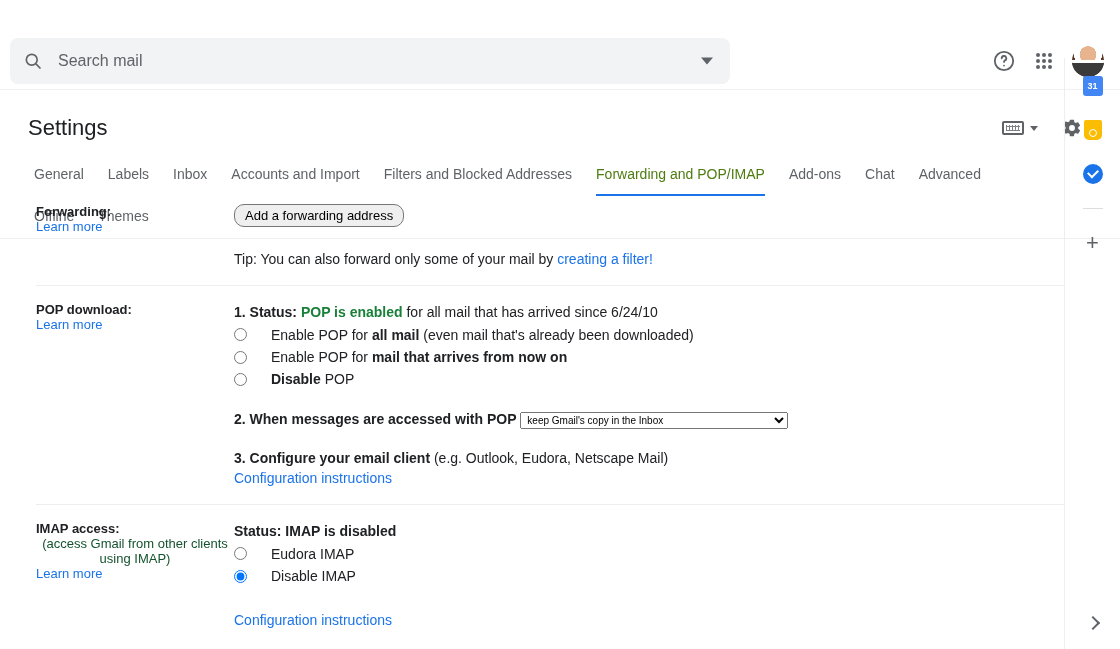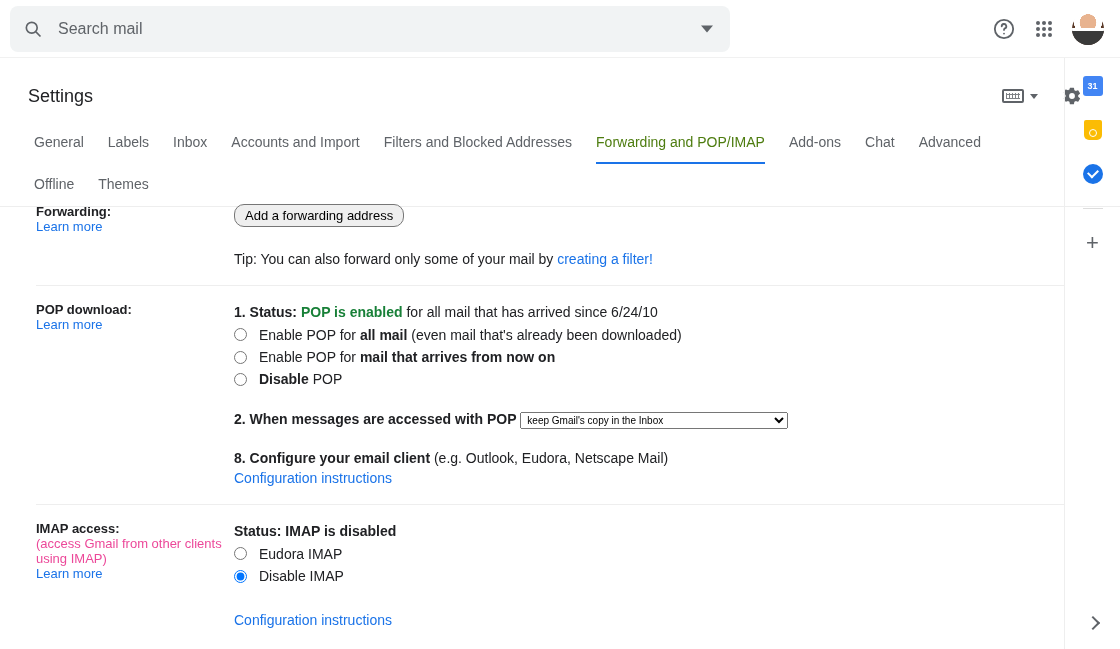--- a/index.html
+++ b/index.html
@@ -1,31 +1,31 @@
 <!DOCTYPE html>
 <html><head>
 <meta charset="utf-8">
 <style>
   * { box-sizing: border-box; }
   html, body { margin:0; padding:0; font-family: Arial, Helvetica, sans-serif; font-size:13px; color:#202124; background:#fff; }
   body { width:1120px; height:649px; overflow:hidden; position:relative; }
 
-  .header { height:58px; display:flex; align-items:center; padding:0 16px 0 10px; border-bottom:1px solid #f1f1f1;}
+  .header { height:58px; display:flex; align-items:center; padding:0 16px 0 10px; border-bottom:1px solid #f1f1f1;margin-top:32px;}
   .search { display:flex; align-items:center; background:#f1f3f4; border-radius:8px; width:720px; height:46px; margin-top:6px; margin-bottom:6px; position:relative;}
   .search-icon-box { width:46px; height:46px; display:flex; align-items:center; justify-content:center; color:#5f6368;}
   .search input { border:none; background:transparent; font-size:16px; color:#5f6368; outline:none; flex:1; height:100%; }
   .search input::placeholder { color:#5f6368; }
   .search-dd { width:46px; height:46px; display:flex; align-items:center; justify-content:center; color:#5f6368;}
   .header-spacer { flex:1; }
   .header-icon { width:40px; height:40px; display:flex; align-items:center; justify-content:center; color:#5f6368; border-radius:50%; cursor:pointer;}
   .avatar { width:32px; height:32px; border-radius:50%; background: radial-gradient(circle at 50% 30%, #e8b38f 0 30%, #fff 31% 50%, #5b3a29 51% 100%); margin-left:8px; cursor:pointer; position:relative; overflow:hidden;}
   .avatar::after{content:""; position:absolute; bottom:0; left:0; right:0; height:14px; background:#3a3a3a; border-top:3px solid #fff;}
 
   .titlebar { display:flex; align-items:center; padding:18px 28px 4px 28px;}
-  .titlebar h1 { font-size:18px; font-weight:400; margin:0; flex:1; font-family: "Google Sans", Arial, sans-serif;}
+  .titlebar h1 { font-size:22px; font-weight:400; margin:0; flex:1; font-family: "Google Sans", Arial, sans-serif;}
   .kbd-icon { width:22px; height:14px; border:2px solid #5f6368; border-radius:2px; display:inline-block; position:relative; margin-right:2px;}
   .kbd-icon::before{content:""; position:absolute; inset:2px; background: repeating-linear-gradient(90deg,#5f6368 0 1px, transparent 1px 3px), repeating-linear-gradient(0deg,#5f6368 0 1px, transparent 1px 4px); opacity:.8;}
   .tiny-arrow { width:0; height:0; border-left:4px solid transparent; border-right:4px solid transparent; border-top:5px solid #5f6368; display:inline-block; margin-left:4px; vertical-align:middle;}
   .gear-wrap { margin-left:14px; }
 
   .tabs { display:flex; flex-wrap:wrap; padding:2px 28px 0 28px; border-bottom:1px solid #eee;}
   .tab { padding:12px 0; margin:0 12px; color:#5f6368; font-size:14px; cursor:pointer; border-bottom:2px solid transparent;}
   .tab:first-child{margin-left:6px;}
   .tab.active { color:#4d7c0f; border-bottom:2px solid #1a73e8;}
   .tab-row2 { width:100%; display:flex;}
@@ -33,25 +33,25 @@
   .content-wrap { position:absolute; top:188px; bottom:0; left:0; right:56px; display:flex;}
   .content { flex:1; overflow-y:scroll; padding:0 0 12px 36px;}
   .content::-webkit-scrollbar{width:16px;}
   .content::-webkit-scrollbar-thumb{background:#c1c1c1;}
   .content::-webkit-scrollbar-track{background:#f1f1f1;}
 
   .section { display:flex; padding:16px 20px 16px 0; border-bottom:1px solid #eee;}
   .section:last-of-type{border-bottom:none;}
   .sec-left { width:198px; flex-shrink:0; font-size:13px;}
   .sec-left .label { font-weight:bold; }
-  .sec-left .sub { font-size:13px; color:#ec4899;}
+  .sec-left .sub { font-size:13px; color:#14532d;text-align:center;}
   .sec-right { flex:1; font-size:14px; line-height:1.45;}
   .link { color:#1a73e8; cursor:pointer;}
   .btn-classic { background:#efefef; border:1px solid #767676; border-radius:10px; padding:3px 10px; font-size:13px; cursor:pointer;}
-  .radio-row { display:flex; align-items:center; gap:12px; margin:2px 0;}
+  .radio-row { display:flex; align-items:center; gap:24px; margin:2px 0;}
   .radio-row input { margin:0;}
   .green { color:#188038; font-weight:bold;}
   select.pop-select { font-size:10px; padding:1px 2px; width:268px;}
 
   .sidepanel { position:absolute; top:58px; right:0; bottom:0; width:56px; border-left:1px solid #eee; display:flex; flex-direction:column; align-items:center; padding-top:18px; gap:24px;}
   .sp-icon { width:20px; height:20px; display:flex; align-items:center; justify-content:center; cursor:pointer;}
   .cal-icon { width:20px; height:20px; background:#4285f4; border-radius:3px; position:relative;}
   .cal-icon::after{content:"31"; position:absolute; inset:0; display:flex; align-items:center; justify-content:center; color:#fff; font-size:9px; font-weight:bold;}
   .keep-icon { width:18px; height:20px; background:#fbbc04; border-radius:2px 2px 5px 5px; position:relative;}
   .keep-icon::after{content:""; position:absolute; bottom:3px; left:50%; transform:translateX(-50%); width:6px; height:6px; border:1.5px solid #fff; border-radius:50%;}
@@ -175,21 +175,21 @@
         </label>
         <div style="height:18px"></div>
         <div>
           <b>2. When messages are accessed with POP</b>
           <select class="pop-select">
             <option>keep Gmail's copy in the Inbox</option>
           </select>
         </div>
         <div style="height:18px"></div>
         <div>
-          <b>8. Configure your email client</b><span> (e.g. Outlook, Eudora, Netscape Mail)</span>
+          <b>3. Configure your email client</b><span> (e.g. Outlook, Eudora, Netscape Mail)</span>
         </div>
         <div class="link">Configuration instructions</div>
       </div>
     </div>
 
     <div class="section">
       <div class="sec-left">
         <div class="label">IMAP access:</div>
         <div class="sub">(access Gmail from other clients using IMAP)</div>
         <div class="link">Learn more</div>

